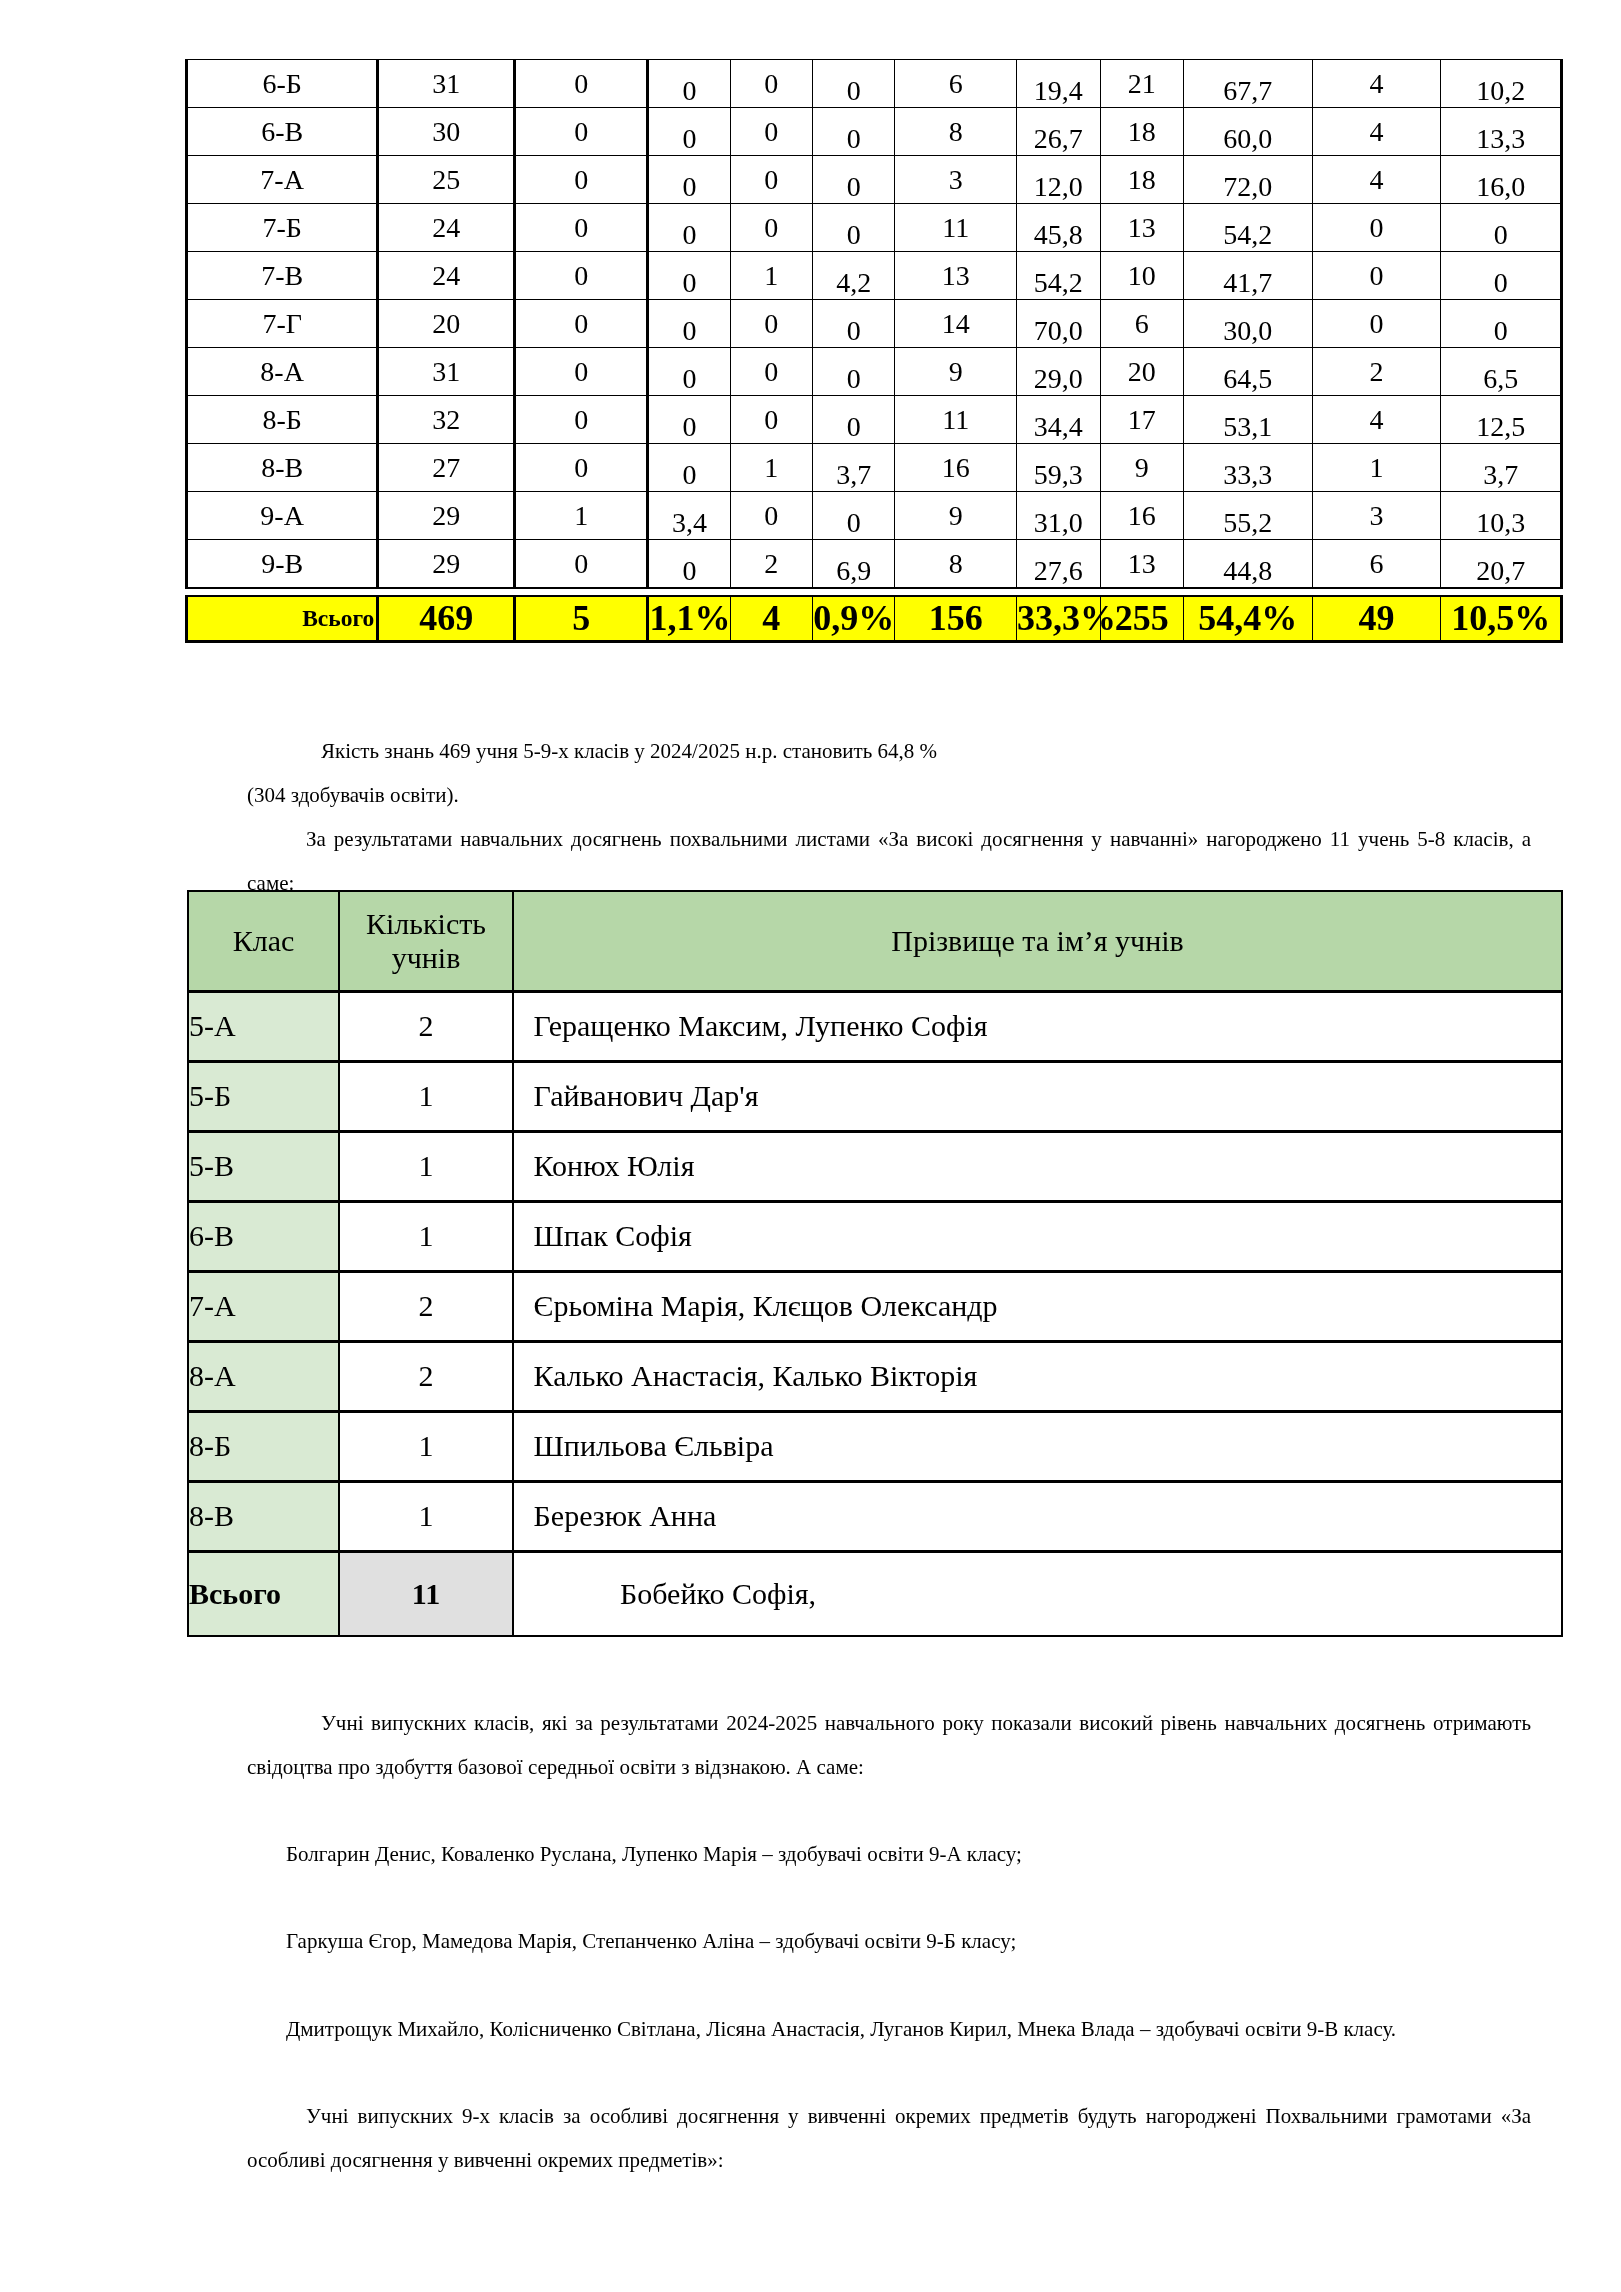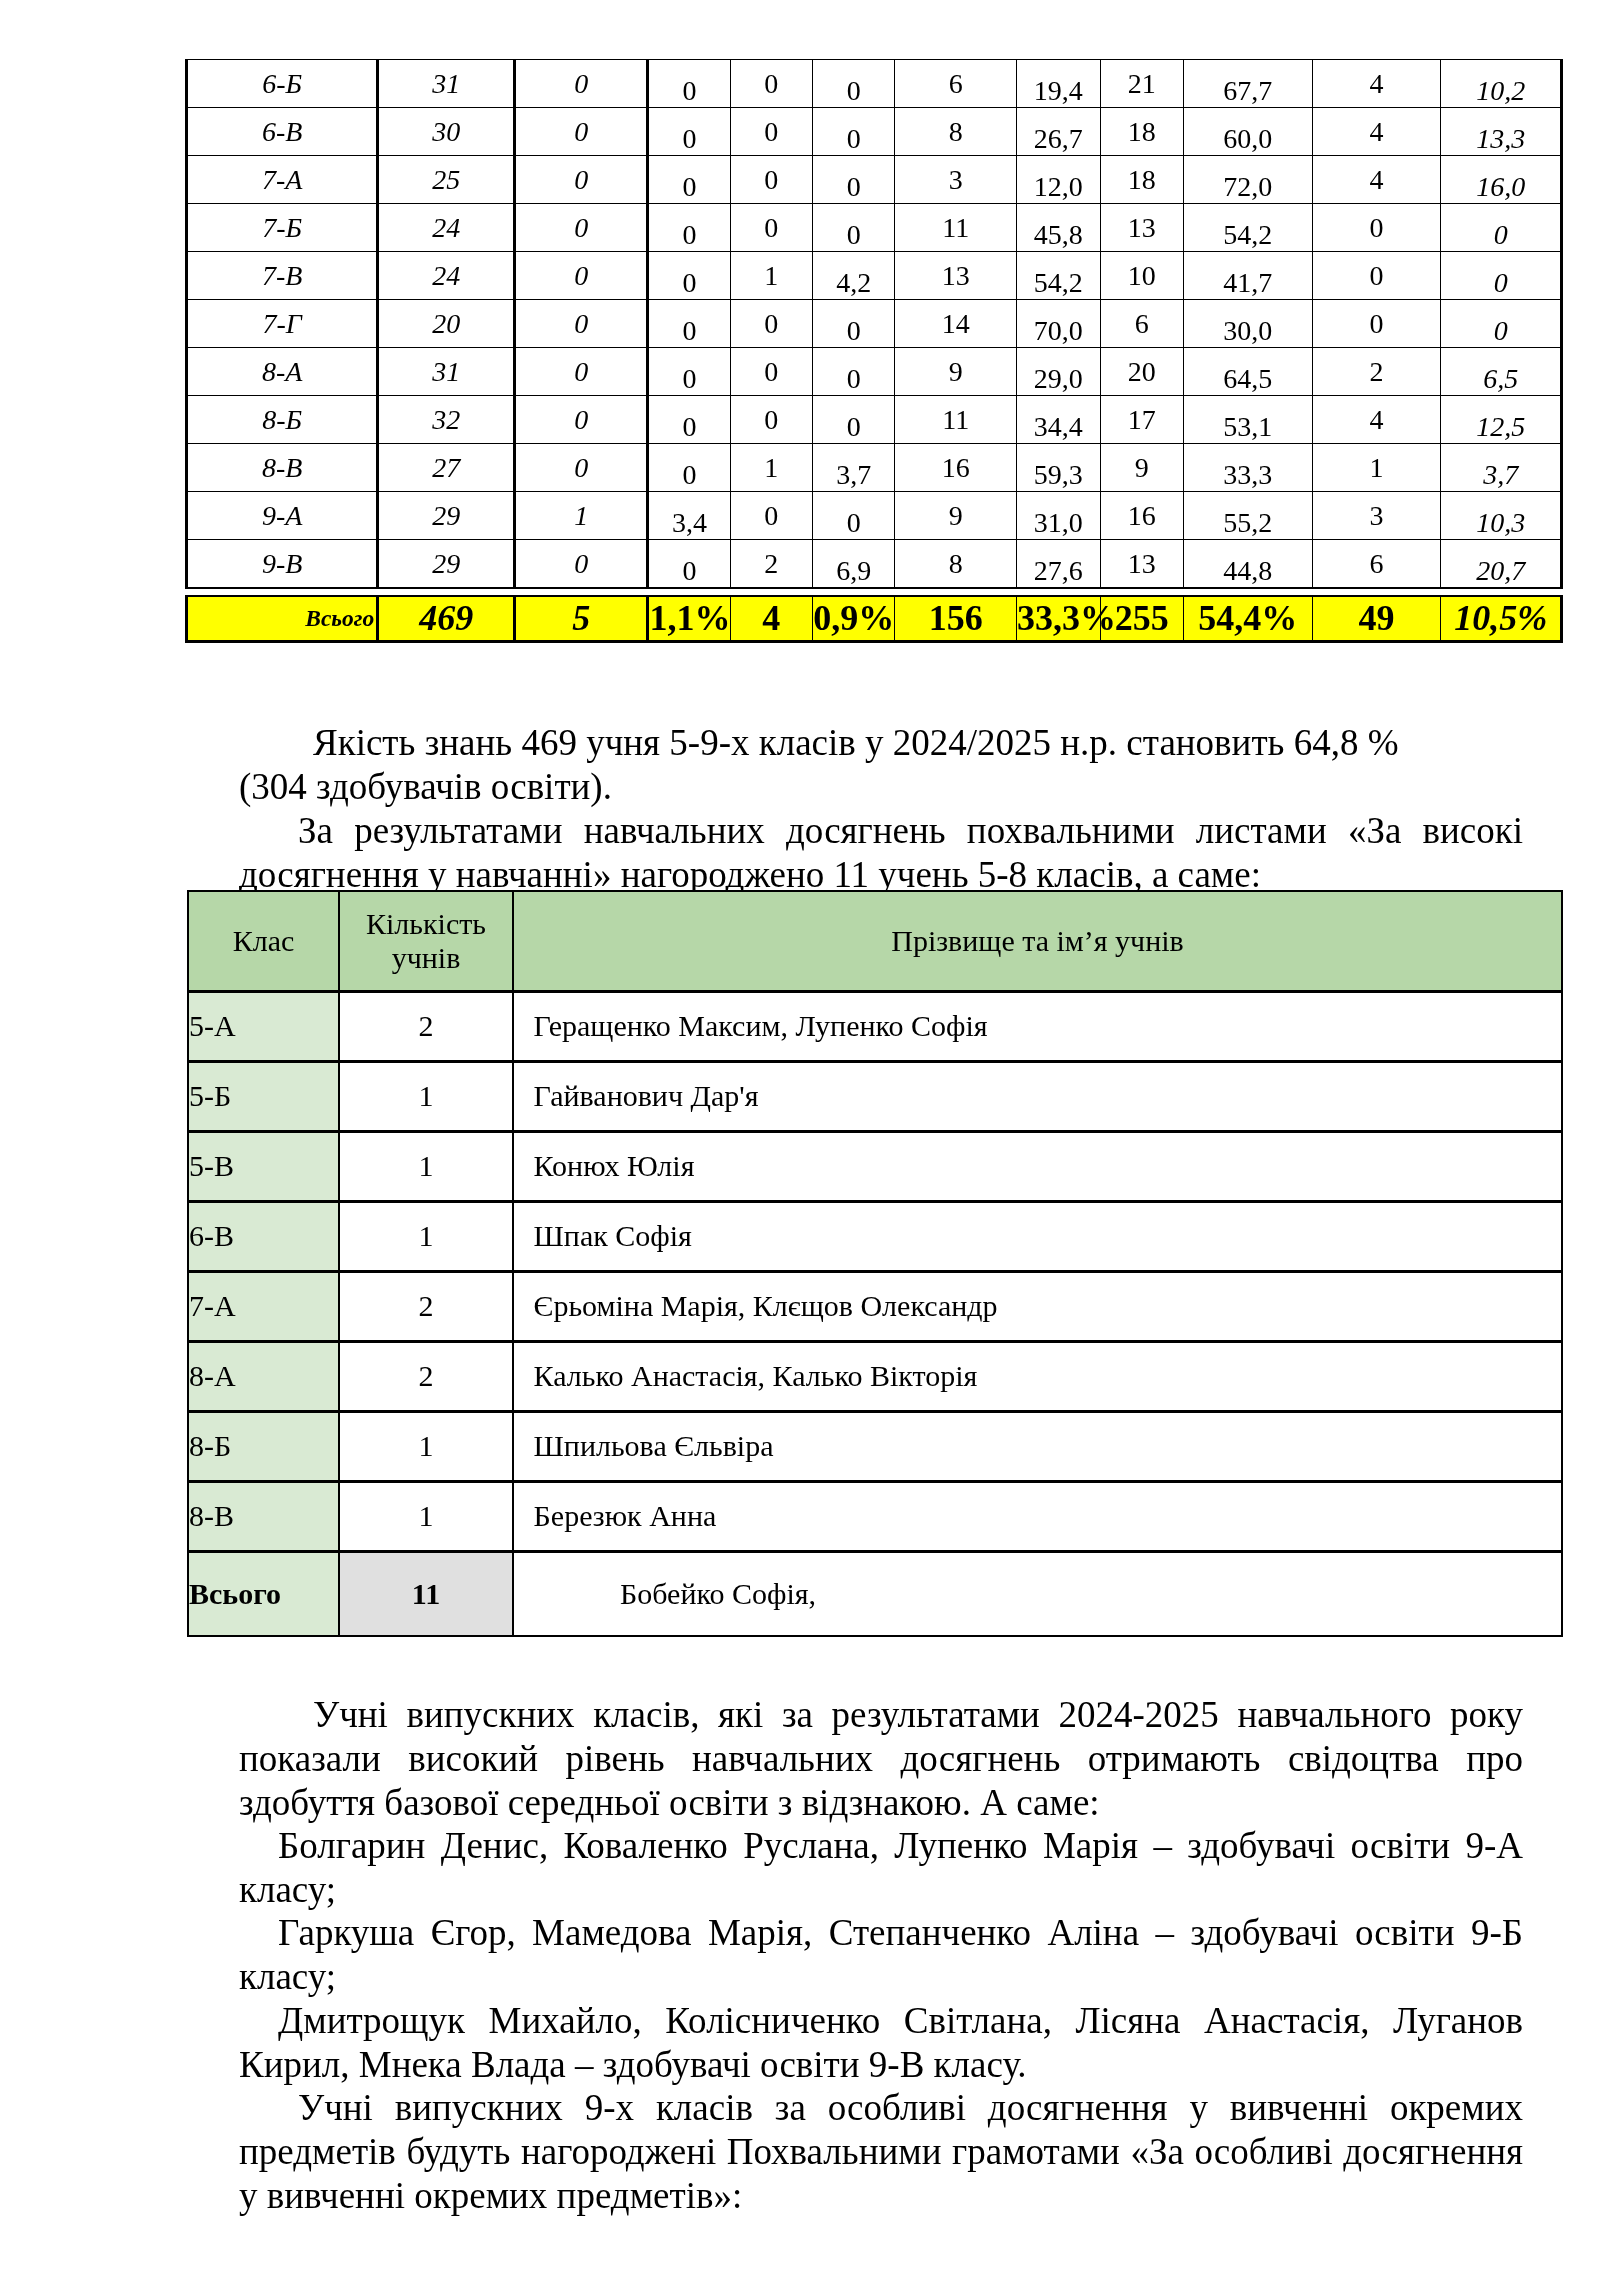--- a/index.html
+++ b/index.html
@@ -7,31 +7,31 @@
          font-family: "Liberation Serif", "DejaVu Serif", serif; color: #000; }
 
   
   .stats { position: absolute; left: 185px; top: 59px; width: 1378px;
            border-collapse: collapse; table-layout: fixed; }
   .stats td { border: 1.5px solid #000; text-align: center; font-size: 28px;
               height: 45px; padding: 0; line-height: 1; }
   .stats td.odd  { vertical-align: middle; }
   .stats td.even { vertical-align: bottom; padding-bottom: 2px; }
   .stats td.thick-l { border-left: 3.9px solid #000; }
-  .stats td.thick-r { border-right: 3.9px solid #000; font-style: italic; }
+  .stats td.thick-r { border-right: 3.9px solid #000; }
   .stats tr.last td { border-bottom: 2.9px solid #000; }
   .stats tr.sep td { height: 5.9px; border-left: none; border-right: none;
                      border-top: 2.9px solid #000; border-bottom: 2.9px solid #000; }
   .stats tr.total td { background: #ffff00; font-weight: bold; height: 43px;
                        border-top: 2.9px solid #000; border-bottom: 3.9px solid #000; font-size: 36px; }
   .stats tr.total td.lbl { text-align: right; font-size: 23.5px; padding-right: 2px; }
 
   
-  .para { position: absolute; left: 232px; width: 1284px; font-size: 37px;
-          line-height: 44px; text-align: justify; margin: 7px; }
+  .para { position: absolute; left: 232px; width: 1284px; font-size: 21px;
+          line-height: 44px; text-align: justify; margin: 15px; }
   .para .ind1 { display: inline-block; width: 74px; }
   .para .ind2 { display: inline-block; width: 59px; }
   .para .ind3 { display: inline-block; width: 39px; }
 
   
   .awards { position: absolute; left: 187px; top: 890px; width: 1374px;
             border-collapse: collapse; table-layout: fixed; }
   .awards td { border: 2px solid #000; font-size: 30px; padding: 0; line-height: 1.15; }
   .awards tr.head td { background: #b6d7a8; height: 98px; text-align: center; }
   .awards tr.row td { height: 67px; border-top: 3.4px solid #000; }

